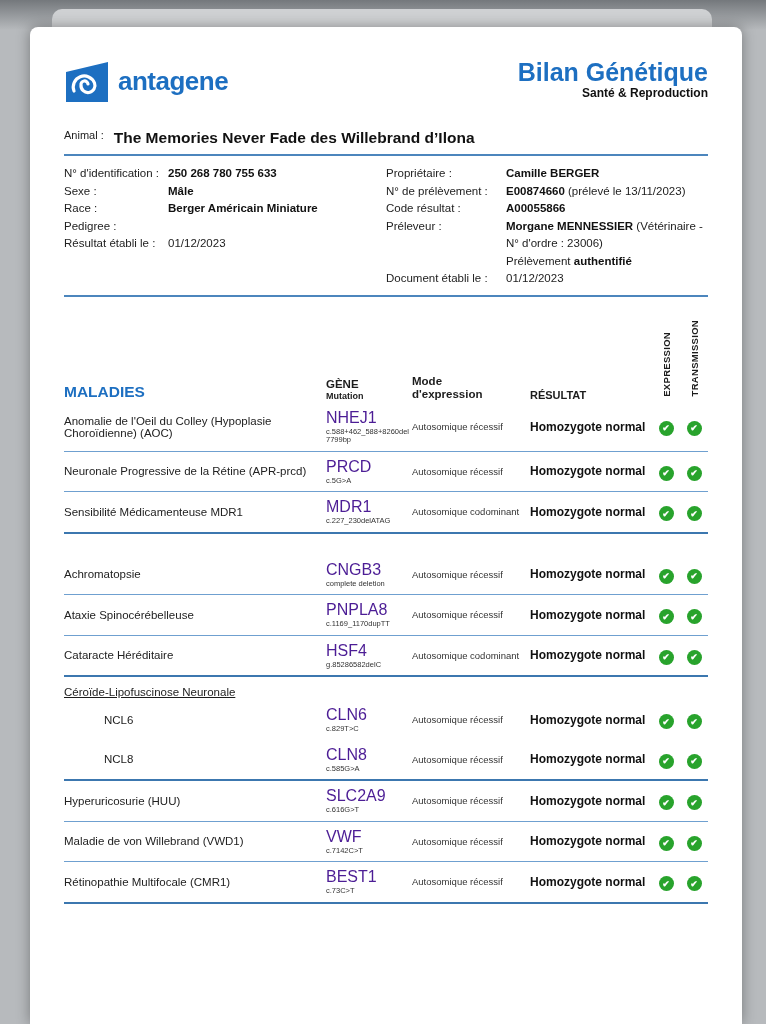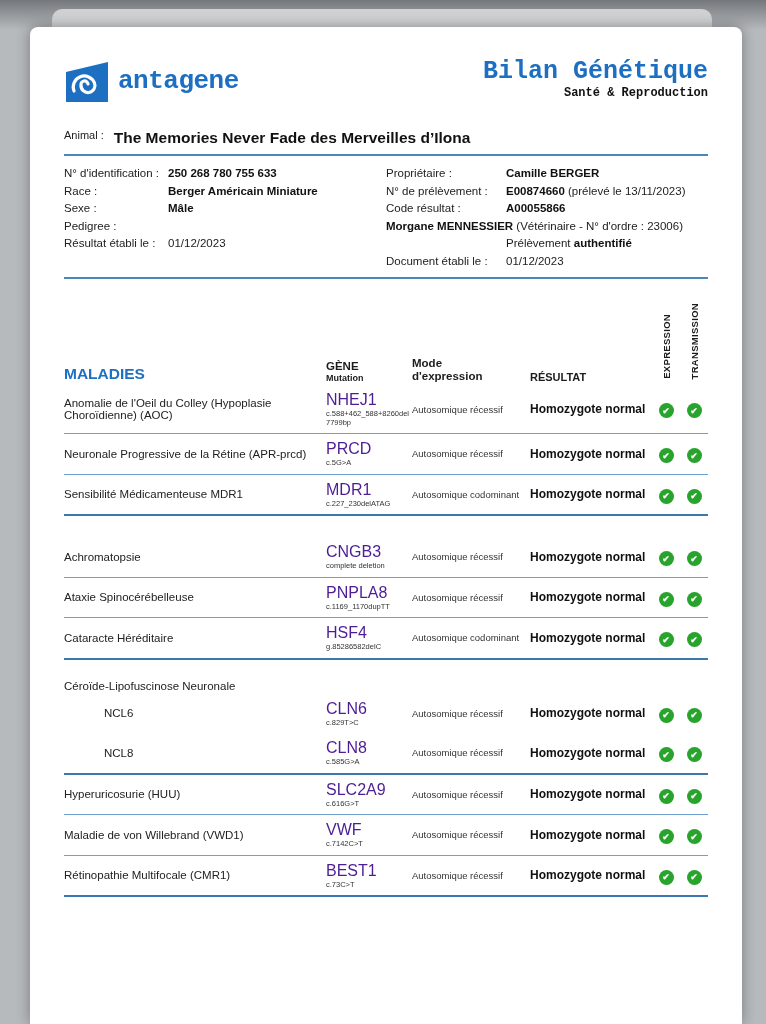--- a/index.html
+++ b/index.html
@@ -5,21 +5,21 @@
   html,body{margin:0;padding:0;width:766px;height:1024px;overflow:hidden;
     font-family:"Liberation Sans",sans-serif;background:#b7babd;}
   .backdrop-top{position:absolute;top:0;left:0;width:766px;height:30px;
     background:linear-gradient(#74787c,#b7babd);}
   .behind-sheet{position:absolute;top:9px;left:52px;width:660px;height:40px;
     background:#cfd1d3;border-radius:10px;}
   .page{position:absolute;top:27px;left:30px;width:712px;height:997px;background:#ffffff;
     border-radius:8px 8px 0 0;box-shadow:0 0 14px rgba(0,0,0,.35);
     padding:18px 34px 0 34px;box-sizing:border-box;color:#1c1c1c;}
   
-  .hdr{display:flex;justify-content:space-between;align-items:flex-start;margin-top:14px;font-family:Liberation Mono, monospace;}
+  .hdr{display:flex;justify-content:space-between;align-items:flex-start;margin-top:14px;}
   .brand{display:flex;align-items:center;gap:8px;}
   .brand-name{font-size:26px;font-weight:bold;color:#1d6fc1;letter-spacing:-.5px;}
   .titles{text-align:right;}
   .doc-title{font-size:25px;font-weight:bold;color:#1d6fc1;line-height:26px;}
   .doc-subtitle{font-size:12px;font-weight:bold;color:#111;margin-top:1px;}
   
   .animal-line{margin-top:26px;display:flex;align-items:flex-start;gap:10px;}
   .animal-label{font-size:11px;color:#222;}
   .animal-name{font-size:15.5px;font-weight:bold;color:#111;}
   .blue-hr{height:2px;background:#4c86bd;border:none;margin:7px 0 0 0;}
@@ -44,21 +44,21 @@
   .h-result{font-size:11px;font-weight:bold;}
   .vert{writing-mode:vertical-rl;transform:rotate(180deg);font-size:9.5px;font-weight:bold;
     letter-spacing:.3px;display:inline-block;margin:0 auto;}
   .mrow{display:flex;align-items:center;padding:6px 0 6px 0;}
   .sep-thin{border-bottom:1px solid #6fa0d0;}
   .sep-thick{border-bottom:2.5px solid #3c77af;}
   .sep-none{border-bottom:none;}
   .row-gap{height:21px;}
   .cell-name{flex:1;font-size:11.5px;color:#222;padding-right:6px;}
   .sub-name{padding-left:40px;}
-  .group-row{padding:20px 0 2px 0;}
+  .group-row{padding:9px 0 2px 0;text-decoration:underline;}
   .cell-gene{width:86px;flex:none;}
   .gene-name{font-size:16px;color:#4c1d95;}
   .gene-mut{font-size:7.5px;color:#333;word-break:break-all;line-height:8.5px;margin-top:1px;}
   .cell-mode{width:118px;flex:none;font-size:9.5px;color:#333;white-space:nowrap;}
   .cell-result{width:122px;flex:none;font-size:12px;font-weight:bold;color:#111;white-space:nowrap;}
   .cell-check{width:28px;flex:none;text-align:center;}
   .check-icon{display:inline-flex;width:15px;height:15px;border-radius:50%;background:#28a32c;
     color:#fff;font-size:9px;font-weight:bold;align-items:center;justify-content:center;}
 </style>
 </head>
@@ -78,39 +78,39 @@
       <span class="brand-name">antagene</span>
     </div>
     <div class="titles">
       <div class="doc-title">Bilan Génétique</div>
       <div class="doc-subtitle">Santé &amp; Reproduction</div>
     </div>
   </div>
 
   <div class="animal-line">
     <span class="animal-label">Animal :</span>
-    <span class="animal-name">The Memories Never Fade des Merveilles d’Ilona</span>
+    <span class="animal-name">The Memories Never Fade des Willebrand d’Ilona</span>
   </div>
   <hr class="blue-hr">
 
   <div class="id-grid">
     <div class="id-col id-col-left" id="id-col-left">
         <div class="id-row">
           <span class="id-label">N° d'identification :</span>
           <span class="id-value"><b>250 268 780 755 633</b></span>
         </div>
         <div class="id-row">
+          <span class="id-label">Sexe :</span>
+          <span class="id-value"><b>Mâle</b></span>
+        </div>
+        <div class="id-row">
           <span class="id-label">Race :</span>
           <span class="id-value"><b>Berger Américain Miniature</b></span>
         </div>
         <div class="id-row">
-          <span class="id-label">Sexe :</span>
-          <span class="id-value"><b>Mâle</b></span>
-        </div>
-        <div class="id-row">
           <span class="id-label">Pedigree :</span>
           <span class="id-value"></span>
         </div>
         <div class="id-row">
           <span class="id-label">Résultat établi le :</span>
           <span class="id-value"><span>01/12/2023</span></span>
         </div>
       </div>
     <div class="id-col id-col-right" id="id-col-right">
         <div class="id-row">
@@ -119,20 +119,21 @@
         </div>
         <div class="id-row">
           <span class="id-label">N° de prélèvement :</span>
           <span class="id-value"><b>E00874660</b><span> (prélevé le 13/11/2023)</span></span>
         </div>
         <div class="id-row">
           <span class="id-label">Code résultat :</span>
           <span class="id-value"><b>A00055866</b></span>
         </div>
         <div class="id-row">
+          <span class="id-label">Préleveur :</span>
           <span class="id-value"><b>Morgane MENNESSIER</b><span> (Vétérinaire - N° d'ordre : 23006)</span></span>
         </div>
         <div class="id-row">
           <span class="id-label">&nbsp;</span>
           <span class="id-value"><span>Prélèvement </span><b>authentifié</b></span>
         </div>
         <div class="id-row">
           <span class="id-label">Document établi le :</span>
           <span class="id-value"><span>01/12/2023</span></span>
         </div>

